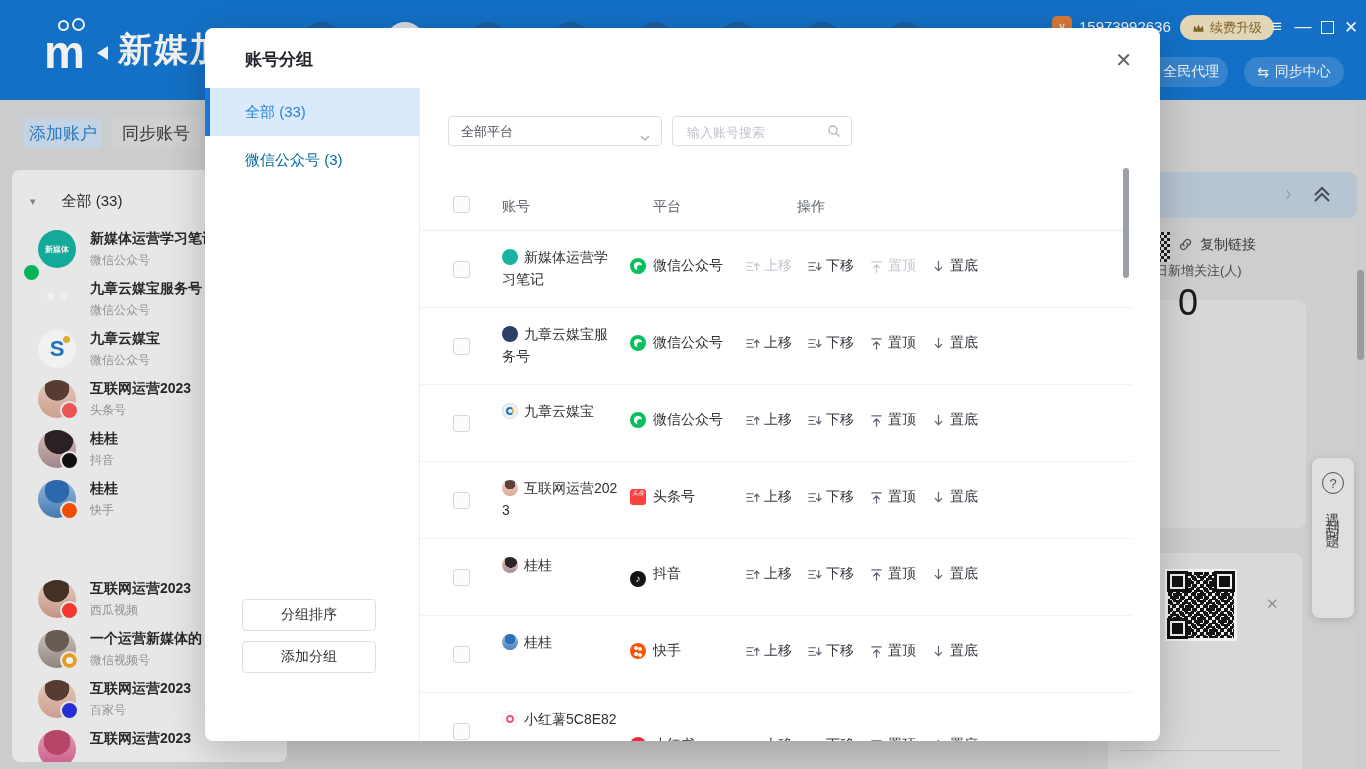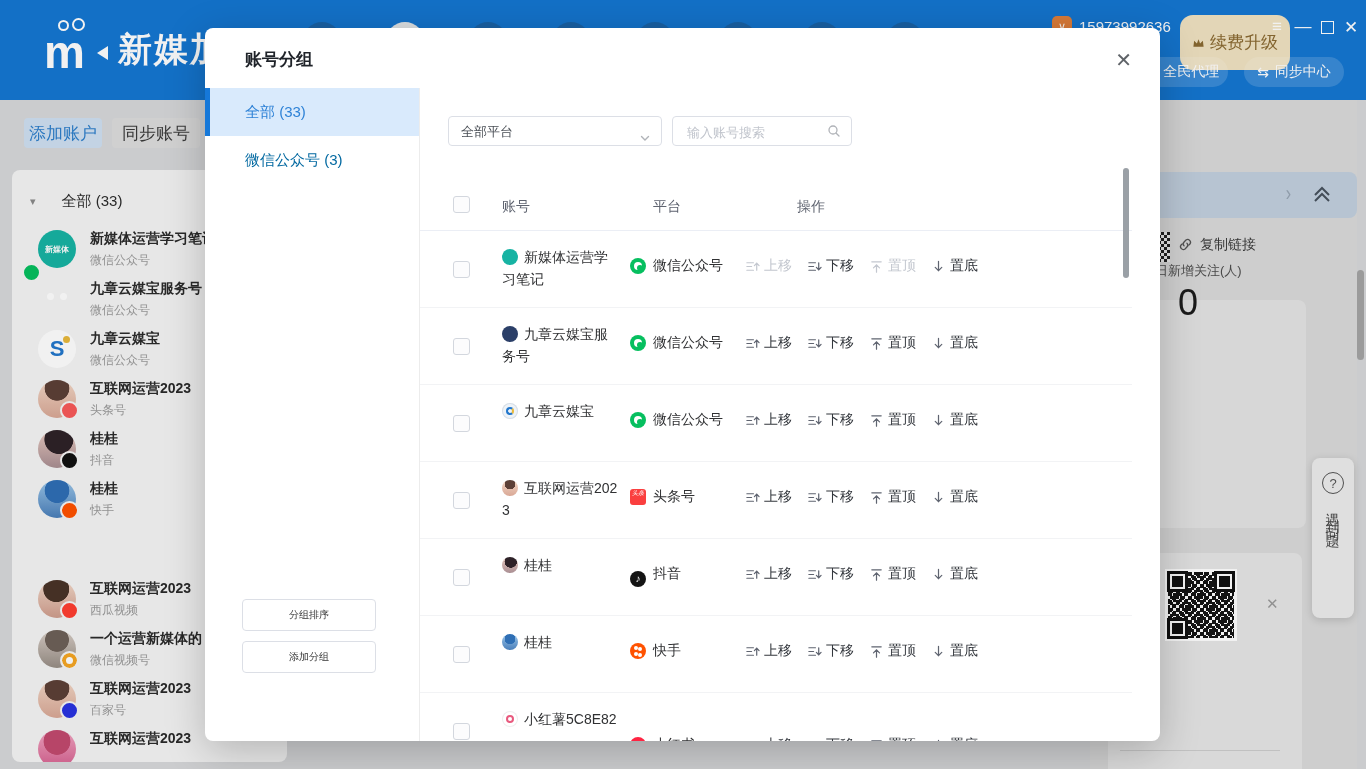--- a/index.html
+++ b/index.html
@@ -15,22 +15,22 @@
   .logo-m .dot1{position:absolute;left:14px;top:-2px;width:7px;height:7px;border-radius:50%;border:2px solid #fff;}
   .logo-m .dot2{position:absolute;left:28px;top:-4px;width:9px;height:9px;border-radius:50%;border:2px solid #fff;background:#1577d2;}
   .logo-m .tri{position:absolute;right:-8px;top:24px;width:0;height:0;border-top:7px solid transparent;border-bottom:7px solid transparent;border-right:11px solid #fff;}
   .logo-text{font-size:34px;font-weight:bold;margin-left:18px;letter-spacing:2px;}
   .navdot{position:absolute;top:22px;width:38px;height:38px;border-radius:50%;background:#1b65ab;}
   .navdot.active{background:#e7ebee;}
   .userchip{position:absolute;top:16px;display:flex;align-items:center;color:#fff;}
   .uavatar{width:20px;height:20px;border-radius:5px;background:#e2813c;color:#fff;font-size:11px;
            display:flex;align-items:center;justify-content:center;margin-right:7px;}
   .phone{font-size:15px;}
-  .renew{position:absolute;left:1180px;top:15px;height:25px;padding:15px 12px;border-radius:13px;
-         background:#f1e3c2;color:#8a6a32;font-size:17px;display:flex;align-items:center;gap:5px;}
+  .renew{position:absolute;left:1180px;top:15px;height:25px;padding:0 12px;border-radius:13px;
+         background:#f1e3c2;color:#8a6a32;font-size:13px;display:flex;align-items:center;gap:5px;}
   .wctl{position:absolute;top:17px;color:#fff;font-size:17px;width:22px;text-align:center;cursor:pointer;}
   .maxbox{width:11px;height:11px;border:1.6px solid #fff;display:inline-block;margin-top:4px;}
   .hpill{position:absolute;top:57px;height:30px;border-radius:16px;background:rgba(255,255,255,.16);
          color:#fff;font-size:14px;display:flex;align-items:center;justify-content:center;gap:6px;}
 
   
   .lbtn{position:absolute;top:118px;height:30px;border-radius:4px;font-size:17px;
         display:flex;align-items:center;justify-content:center;}
   .lbtn.add{left:24px;width:78px;background:#cfe0f2;color:#2e7fcb;}
   .lbtn.sync{left:112px;width:88px;background:#dddddd;color:#3c3c3c;}
@@ -103,21 +103,21 @@
   
   .modal{position:absolute;left:205px;top:28px;width:955px;height:713px;background:#fff;border-radius:8px;
          box-shadow:0 10px 40px rgba(0,0,0,.22);z-index:10;overflow:hidden;}
   .m-title{position:absolute;left:40px;top:20px;font-size:17px;font-weight:bold;color:#1f2329;}
   .m-close{position:absolute;right:28px;top:20px;font-size:20px;color:#5f6368;cursor:pointer;}
   .m-side{position:absolute;left:0;top:60px;width:214px;height:653px;border-right:1px solid #ececec;}
   .g-item{position:relative;height:48px;line-height:48px;padding-left:40px;font-size:15px;color:#0369a1;cursor:pointer;}
   .g-item.active{background:#d9eafc;color:#2e82d6;}
   .g-item.active::before{content:"";position:absolute;left:0;top:0;width:5px;height:48px;background:#1678d9;}
   .m-sidebtn{position:absolute;left:37px;width:132px;height:30px;border:1px solid #dcdfe6;border-radius:4px;
-             background:#fff;font-size:10px;color:#333;display:flex;align-items:center;justify-content:center;cursor:pointer;}
+             background:#fff;font-size:14px;color:#333;display:flex;align-items:center;justify-content:center;cursor:pointer;}
   .m-sort{top:511px;} .m-addg{top:553px;}
 
   .m-content{position:absolute;left:215px;top:60px;width:740px;height:653px;}
   .select{position:absolute;left:28px;top:28px;width:214px;height:30px;border:1px solid #dcdfe6;border-radius:4px;
           font-size:13px;color:#4a4f56;line-height:30px;padding-left:12px;box-sizing:border-box;cursor:pointer;}
   .select .sv{position:absolute;right:10px;top:8px;color:#b0b3b8;}
   .search{position:absolute;left:252px;top:28px;width:180px;height:30px;border:1px solid #dcdfe6;border-radius:4px;box-sizing:border-box;}
   .search input{border:0;outline:0;background:transparent;width:140px;height:26px;margin:1px 0 0 12px;font-size:13px;color:#333;
                 font-family:"Liberation Sans","DejaVu Sans",sans-serif;}
   .search input::placeholder{color:#c0c4cc;}

